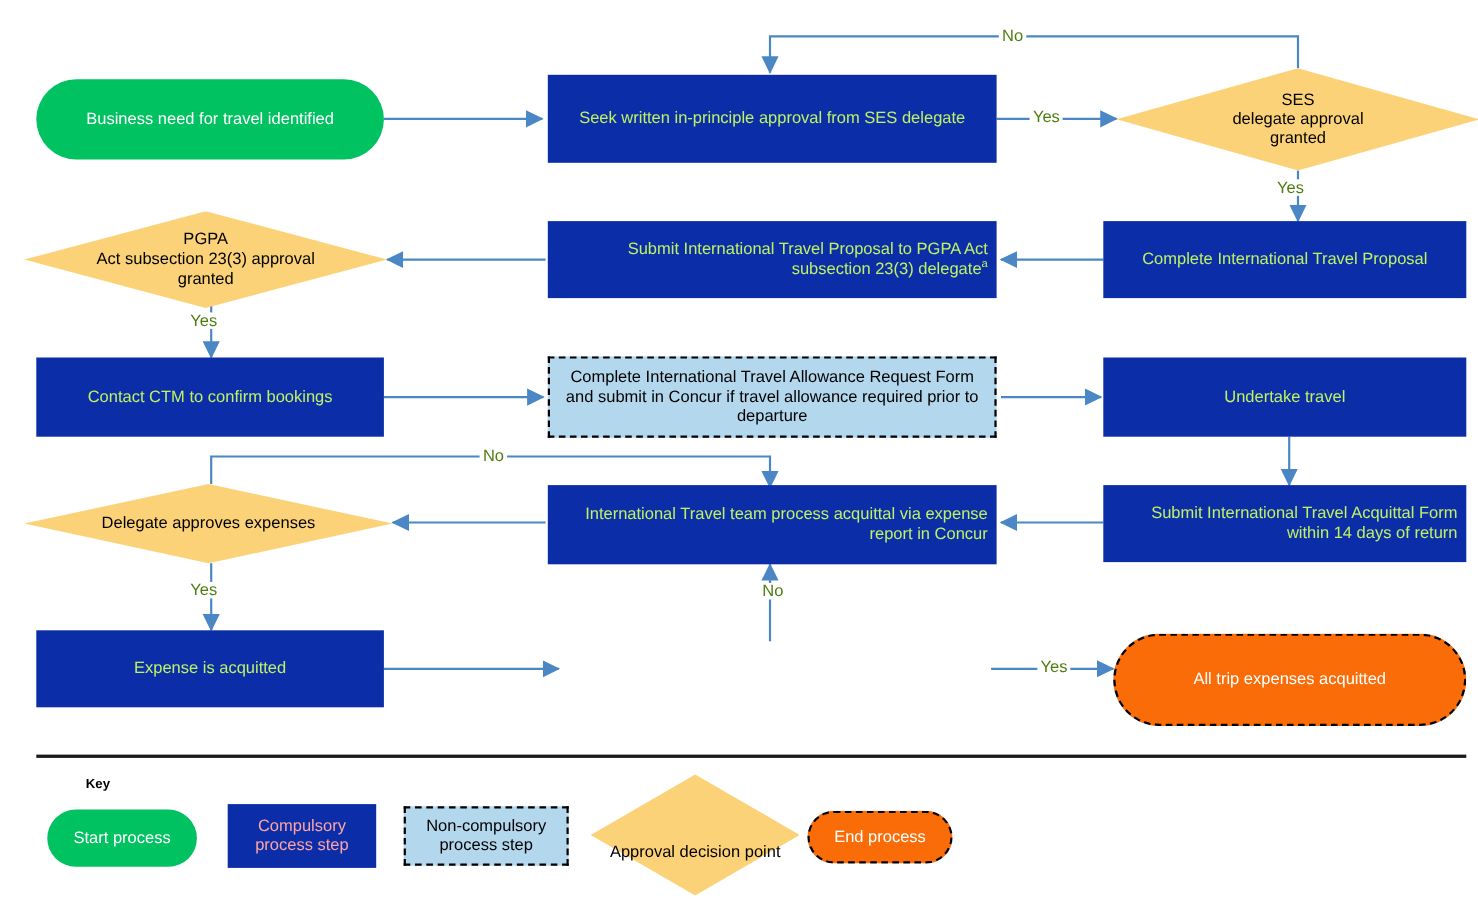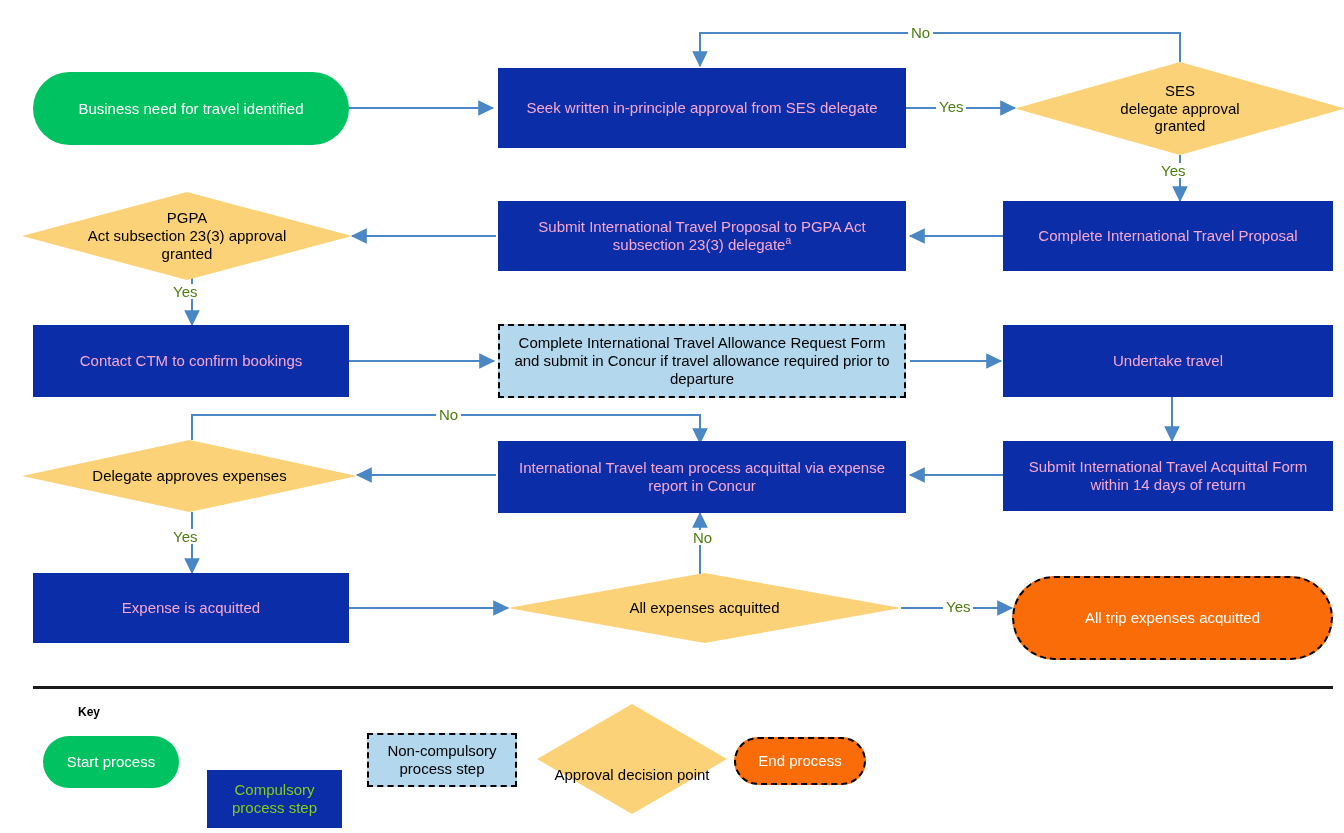--- a/index.html
+++ b/index.html
@@ -33,21 +33,22 @@
     display: flex;
     align-items: center;
     justify-content: center;
     text-align: center;
     line-height: 1.18;
     font-size: 15px;
     padding: 2px 8px;
   }
   .node-proc {
     background: #0c2da8;
-    color: #f9a8d4;
+    color: #bef264;
+    text-align: right;
   }
   .node-optional {
     background: #b3d7ec;
     color: #000000;
     border: 2px dashed #000000;
   }
   .node-start {
     background: #00c261;
     color: #ffffff;
     border-radius: 999px;
@@ -200,34 +201,30 @@
 
   <div class="node node-proc" style="left:498px; top:441px; width:408px; height:72px;">International Travel team process acquittal via expense report in Concur</div>
 
   <div class="node node-decision" style="left:22px; top:440px; width:335px; height:72px;">
     <span class="dia-fill"></span>
     <span class="dia-txt">Delegate approves expenses</span>
   </div>
 
   <div class="node node-proc" style="left:33px; top:573px; width:316px; height:70px;">Expense is acquitted</div>
 
-  <div class="node node-decision" style="left:508px; top:573px; width:393px; height:70px;">
-    <span class="dia-fill"></span>
-    <span class="dia-txt">All expenses acquitted</span>
-  </div>
 
   <div class="node node-end" style="left:1012px; top:576px; width:321px; height:84px;">All trip expenses acquitted</div>
 
   <div class="divider" style="left:33px; top:686px; width:1300px; height:3px;"></div>
 
   <div class="key-title" style="left:78px; top:705px;">Key</div>
 
   <div class="legend-node" style="left:43px; top:736px; width:136px; height:52px; background:#00c261; color:#ffffff; border-radius:999px;">Start process</div>
 
-  <div class="legend-node" style="left:207px; top:731px; width:135px; height:58px; background:#0c2da8; color:#84cc16;margin-top:39px;">Compulsory process step</div>
+  <div class="legend-node" style="left:207px; top:731px; width:135px; height:58px; background:#0c2da8; color:#fca5a5;">Compulsory process step</div>
 
   <div class="legend-node" style="left:367px; top:733px; width:150px; height:54px; background:#b3d7ec; color:#000000; border:2px dashed #000000;">Non-compulsory process step</div>
 
   <div class="legend-node node-decision" style="left:537px; top:704px; width:190px; height:110px; padding:0;">
     <span class="dia-fill"></span>
     <span class="dia-txt" style="font-size:15px;margin-top:31px;">Approval decision point</span>
   </div>
 
   <div class="legend-node" style="left:734px; top:737px; width:132px; height:48px; background:#f96c08; color:#ffffff; border-radius:999px; border:2px dashed #000000;">End process</div>
 

